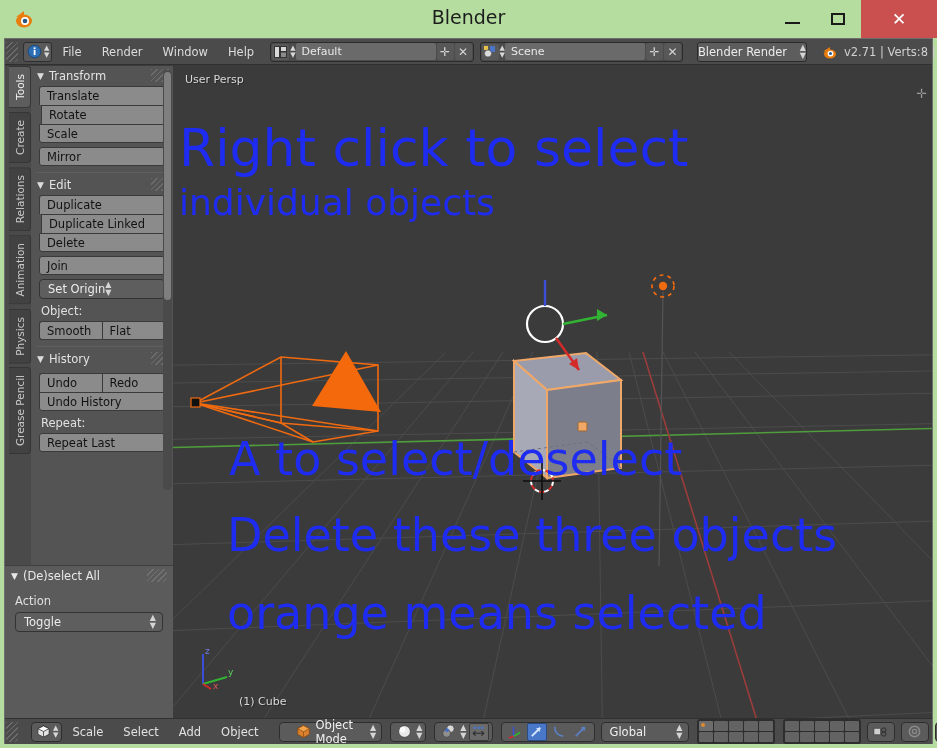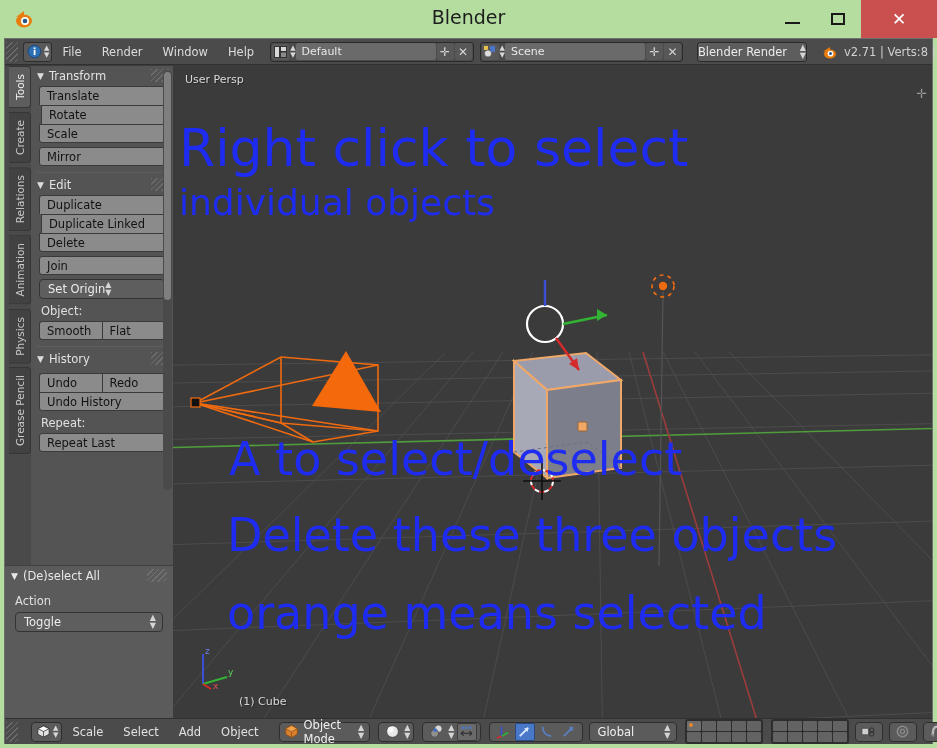--- a/index.html
+++ b/index.html
@@ -223,21 +223,21 @@
     background: #4b4b4b; display: flex; align-items: center;
     border-top: 1px solid #303030;
   }
   .mode-sel {
     display: flex; align-items: center; height: 20px; margin-left: 12px;
     background: #5b5b5b; border: 1px solid #2e2e2e; border-radius: 4px; padding: 0 3px;
   }
   .mode-pill {
     display: flex; align-items: center; gap: 5px; height: 20px; margin-left: 10px;
     background: #5b5b5b; border: 1px solid #2e2e2e; border-radius: 4px;
-    padding: 0 5px 0 4px; font-size: 11.5px; color: #f0f0f0;
+    padding: 0 5px 0 16px; font-size: 11.5px; color: #f0f0f0;
   }
   .icon-grp {
     display: flex; align-items: center; height: 20px; margin-left: 8px;
     background: #5b5b5b; border: 1px solid #2e2e2e; border-radius: 4px; padding: 0 3px; gap: 2px;
   }
   .icon-btn {
     width: 20px; height: 18px; display: flex; align-items: center; justify-content: center;
     border-radius: 2px;
   }
   .icon-btn.boxed { background: #6a6a6a; border: 1px solid #3a3a3a; }

